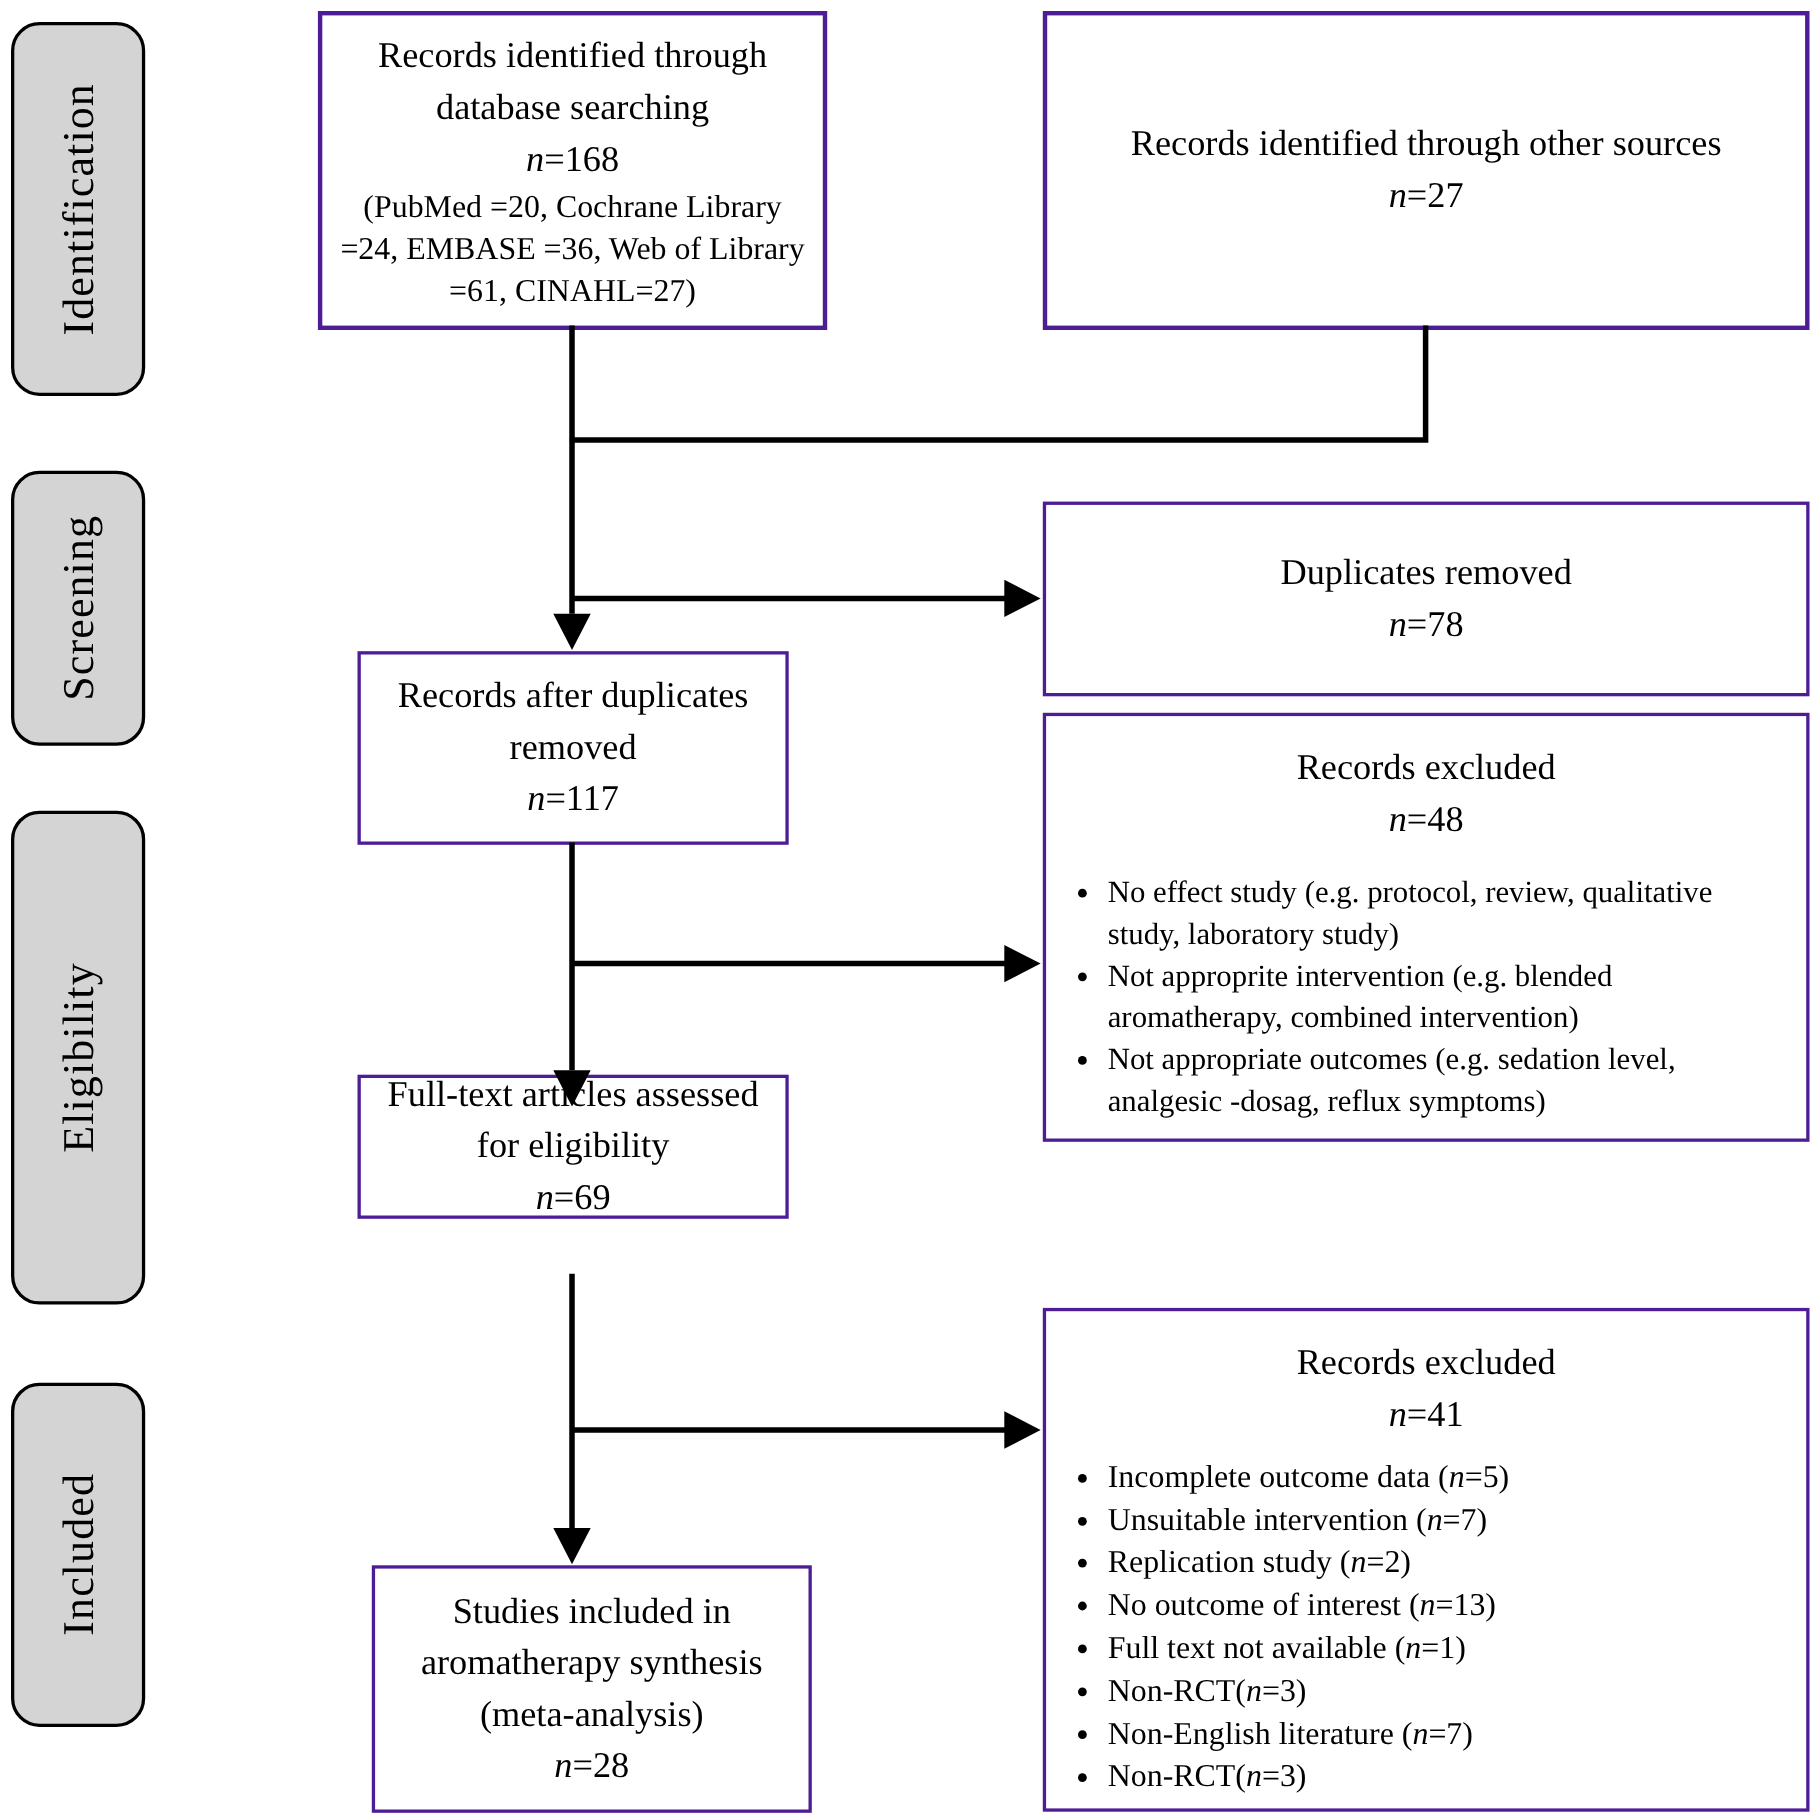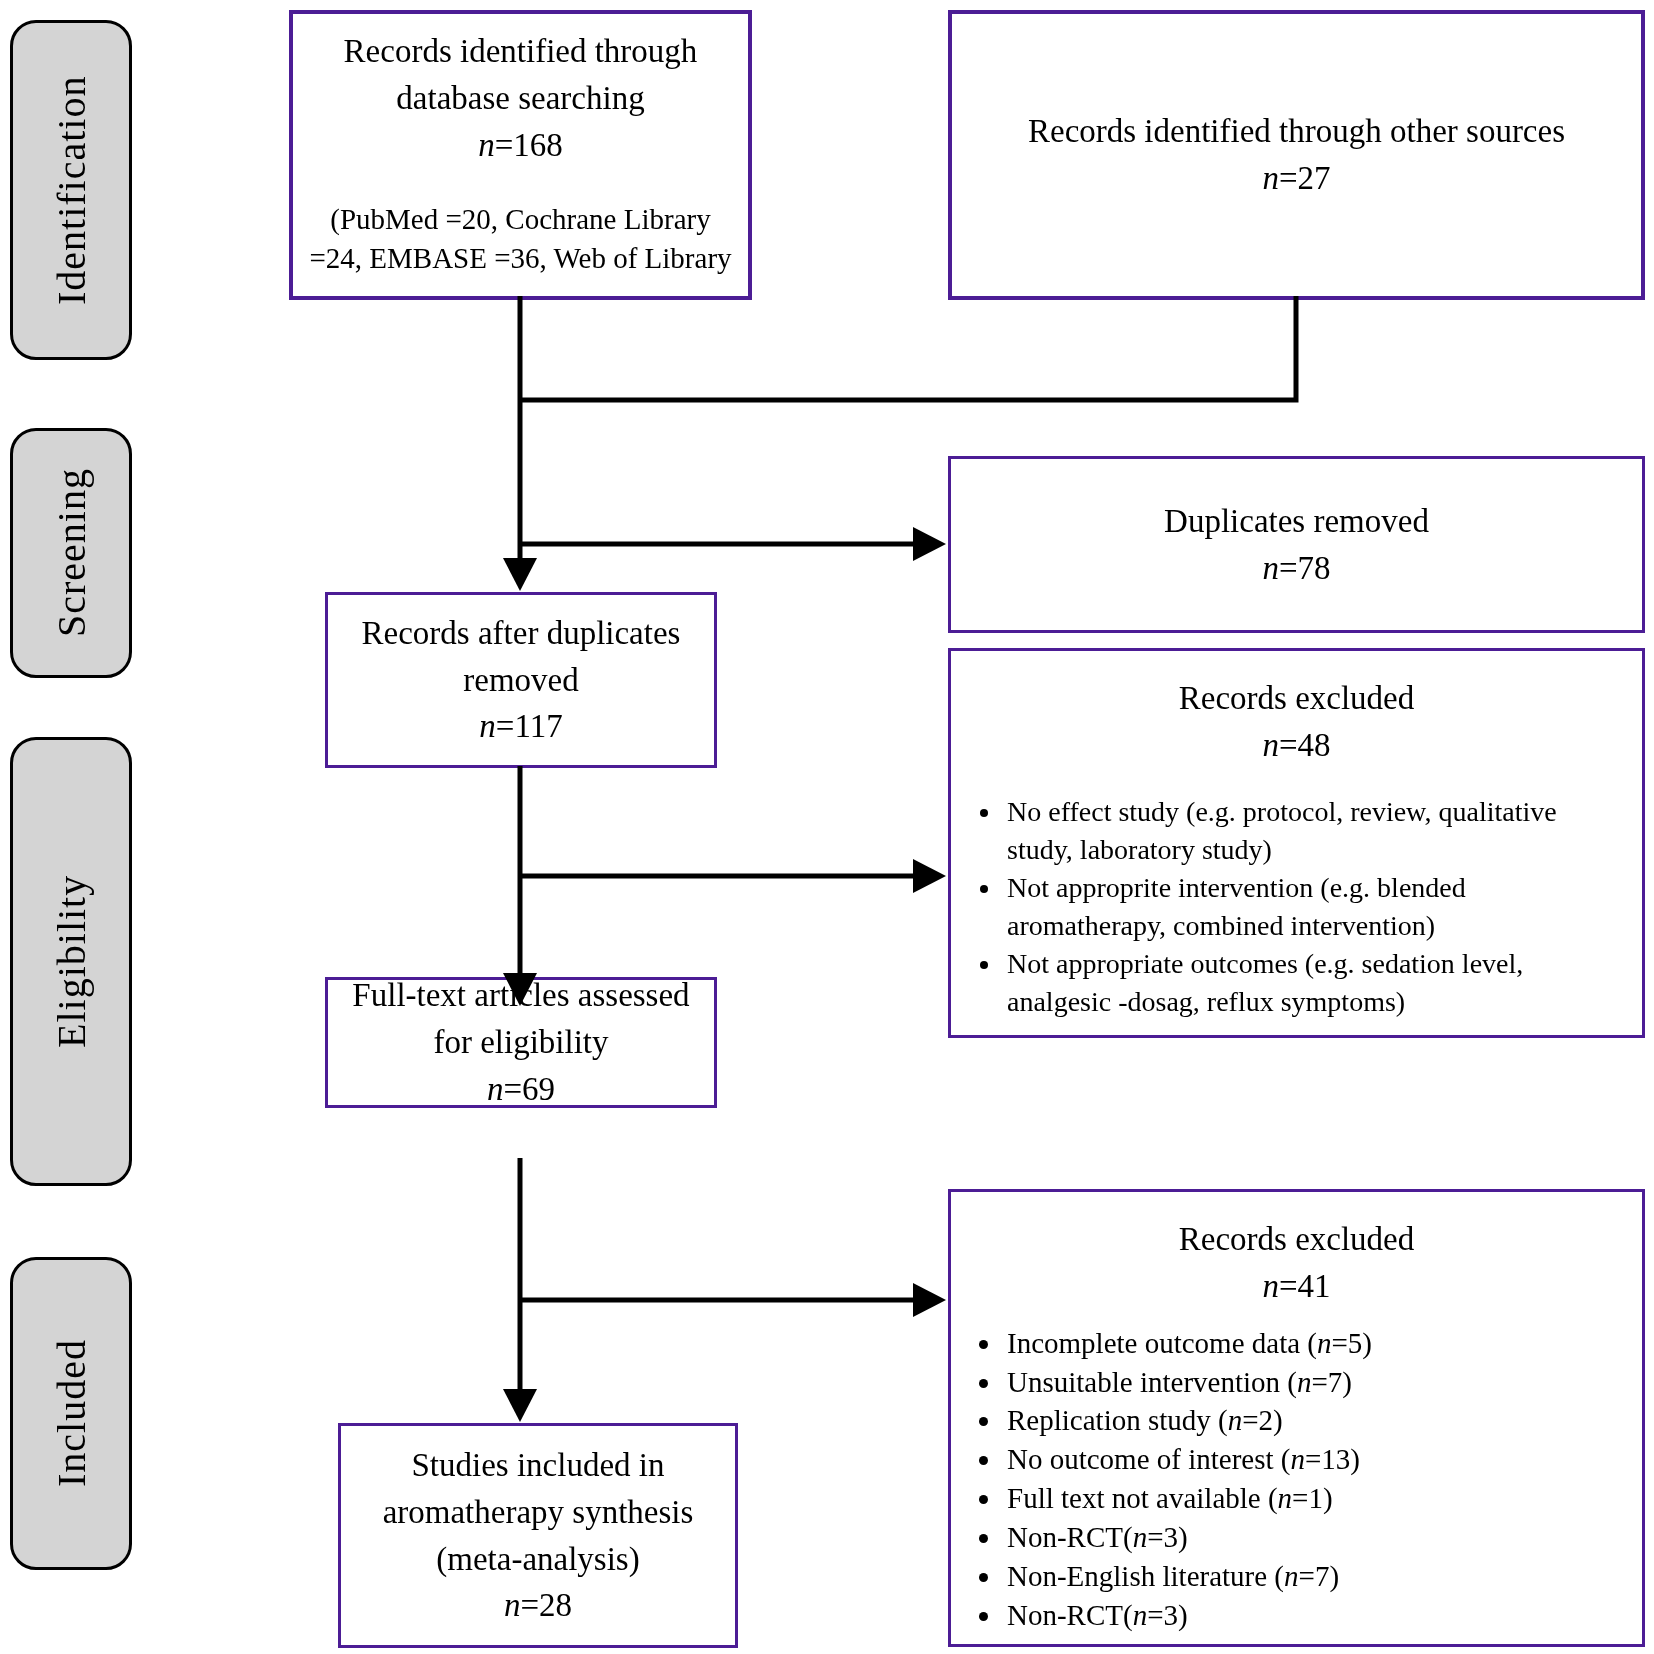--- a/index.html
+++ b/index.html
@@ -72,20 +72,21 @@
     <div>
 
     <div class="bline">Records identified through</div>
         <div class="bline">database searching</div>
       </div>
     <div class="nval"><i>n</i>=168</div>
     <div class="detail">
 
     <div>(PubMed =20, Cochrane Library</div>
         <div>=24, EMBASE =36, Web of Library</div>
+        <div>=61, CINAHL=27)</div>
       </div>
   </div>
 
   <div class="box center thick" style="left:948px;top:10px;width:697px;height:290px">
     <div>
 
     <div class="bline">Records identified through other sources</div>
       </div>
     <div class="nval"><i>n</i>=27</div>
   </div>

